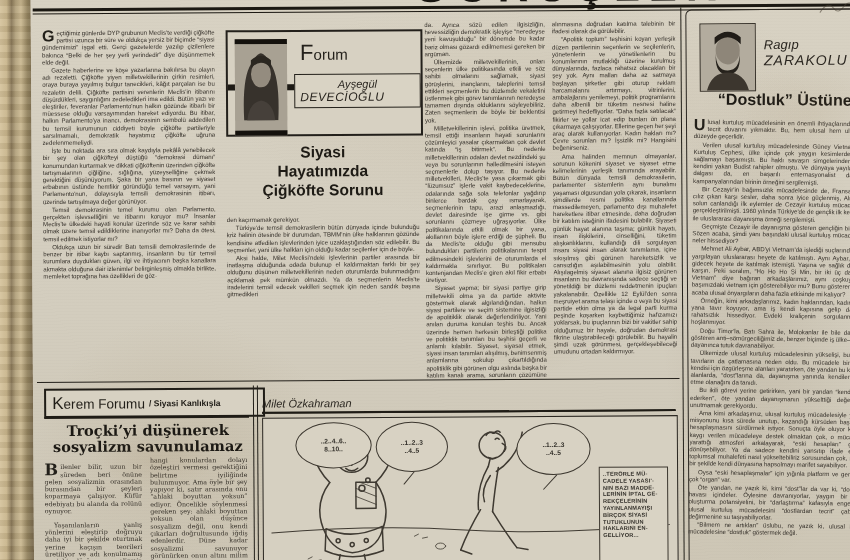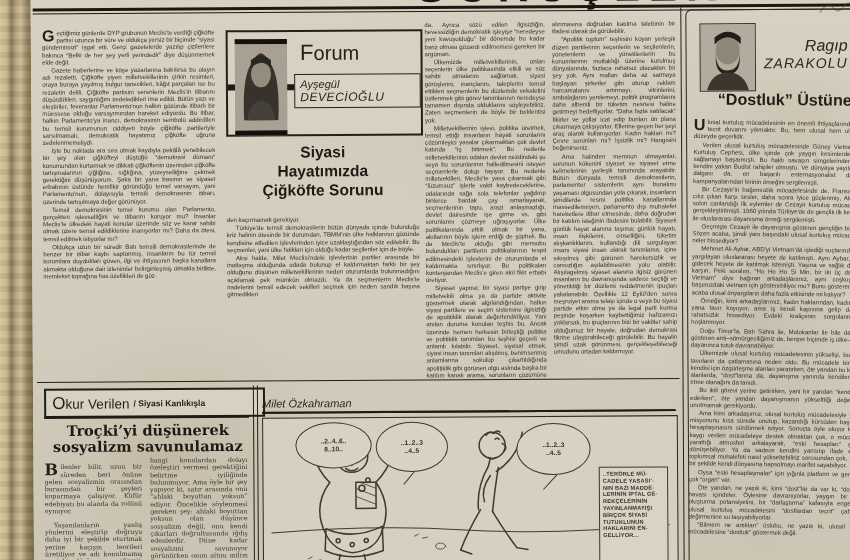--- a/index.html
+++ b/index.html
@@ -36,35 +36,35 @@
   .plist.cont p:first-child{text-indent:0;}
   .dropcap{float:left;font-size:16px;line-height:13px;font-weight:bold;padding:0 2px 0 0;color:#23201a;}
 
   
   .forum-box{position:absolute;left:194px;top:34px;width:192px;height:102px;
     border:2px solid #23201b;background:#d7d1c2;}
   .f-band{position:absolute;left:0;right:0;top:52px;height:6px;background:#1d1a15;}
   .photo-frame{position:absolute;left:7px;top:7px;width:52px;height:86px;
     border-top:5px solid #14110d;border-bottom:5px solid #14110d;background:#a9a294;}
   .photo-frame svg{display:block;}
-  .kicker{position:absolute;left:72px;top:8px;font-size:20px;color:#24211b;}
+  .kicker{position:absolute;left:72px;top:8px;font-size:15px;color:#24211b;}
   .kicker::first-letter{font-size:22px;}
   .nameplate{position:absolute;left:66px;top:42px;width:114px;border:1.5px solid #24211b;
     background:#d9d3c4;padding:3px 5px;font-style:italic;color:#2a2620;}
-  .nameplate .n1{font-size:11px;}
+  .nameplate .n1{font-size:11px;text-align:center;}
   .nameplate .n2{font-size:12px;letter-spacing:.5px;}
   .forum-title{position:absolute;left:190px;top:146px;width:200px;text-align:center;
     font-weight:bold;font-size:15.5px;line-height:19px;color:#1e1b15;}
 
   
   .zbox{position:absolute;left:652px;top:16px;width:230px;height:560px;
     border:1.5px solid #2a2620;border-radius:6px 0 0 0;}
   .zphoto{position:absolute;left:666px;top:30px;width:54px;height:66px;border:1px solid #3a352d;background:#b5aea0;}
   .zname{position:absolute;left:730px;top:44px;font-style:italic;color:#2a2620;}
-  .zname .n1{font-size:16px;text-align:right;}
+  .zname .n1{font-size:13px;}
   .zname .n2{font-size:14px;letter-spacing:1px;}
   .zhead{position:absolute;left:658px;top:98px;width:185px;text-align:center;
     font-weight:bold;font-size:16px;color:#1c1914;transform:rotate(0.8deg);}
   .zbody{position:absolute;left:660px;top:124px;width:182px;height:436px;
     transform:rotate(1.15deg);transform-origin:0 0;}
 
   
   .okur-head{position:absolute;left:11px;top:390px;width:204px;height:25px;
     border:2px solid #1f1c16;display:flex;align-items:center;padding:0 6px;gap:4px;background:#d7d1c2;}
   .okur-head .sec{font-size:13.5px;color:#211e18;}
@@ -199,21 +199,21 @@
         <p>Ama kimi arkadaşımız, ulusal kurtuluş mücadelesiyle yanışma misyonunu kısa sürede unutup, kazandığı kürsüden başkalarıyla hesaplaşmasını sürdürmek istiyor. Sonuçta öyle oluyor ki, temel kaygı verilen mücadeleye destek olmaktan çok, o mücadelenin yarattığı atmosferi arkalayarak, “eski hesapları” görmeye dönüşebiliyor. Ya da sadece kendini yansıtıp ifade ederken, toplumsal muhalefeti nasıl yükseltebiliriz sorusundan çok, narsistik bir şekilde kendi dünyasına hapsolmayı marifet sayabiliyor.</p>
         <p>Oysa “eski hesaplaşmalar” için yığınla platform ve gereğinden çok “organ” var.</p>
         <p>Öte yandan, ne yazık ki, kimi “dost”lar da var ki, “dost” biziz havası içindeler. Öylesine davranıyorlar, yaygın bir destek oluşturma potansiyelini, bir “darlaştırma” kafasıyla engelliyorlar, ulusal kurtuluş mücadelesini “dostlardan tecrit” çabalarının değirmenine su taşıyabiliyorlar.</p>
         <p>“Bilmem ne artıkları” üslubu, ne yazık ki, ulusal kurtuluş mücadelesine “dostluk” göstermek değil.</p>
       </div>
   </div>
 
   <div class="hline" style="left:4px;top:383px;width:640px;"></div>
 
   <div class="okur-head">
-    <span class="sec">Okur Verilen</span>
+    <span class="sec">Kerem Forumu</span>
     <span class="auth">/ Siyasi Kanlıkışla</span>
   </div>
   <div class="okur-underline"></div>
   <div class="okur-title">
     <div>Troçki’yi düşünerek</div>
     <div>sosyalizm savunulamaz</div>
   </div>
   <div class="body-serif" style="left:11px;top:458px;width:97px;height:106px;">
     <p><span class="dropcap">B</span><span>ilenler bilir, uzun bir süreden beri önüne gelen sosyalizmin orasından burasından bir şeyleri koparmaya çalışıyor. Küfür edebiyatı bu alanda da rolünü oynuyor.</span></p>
     <div class="plist">

